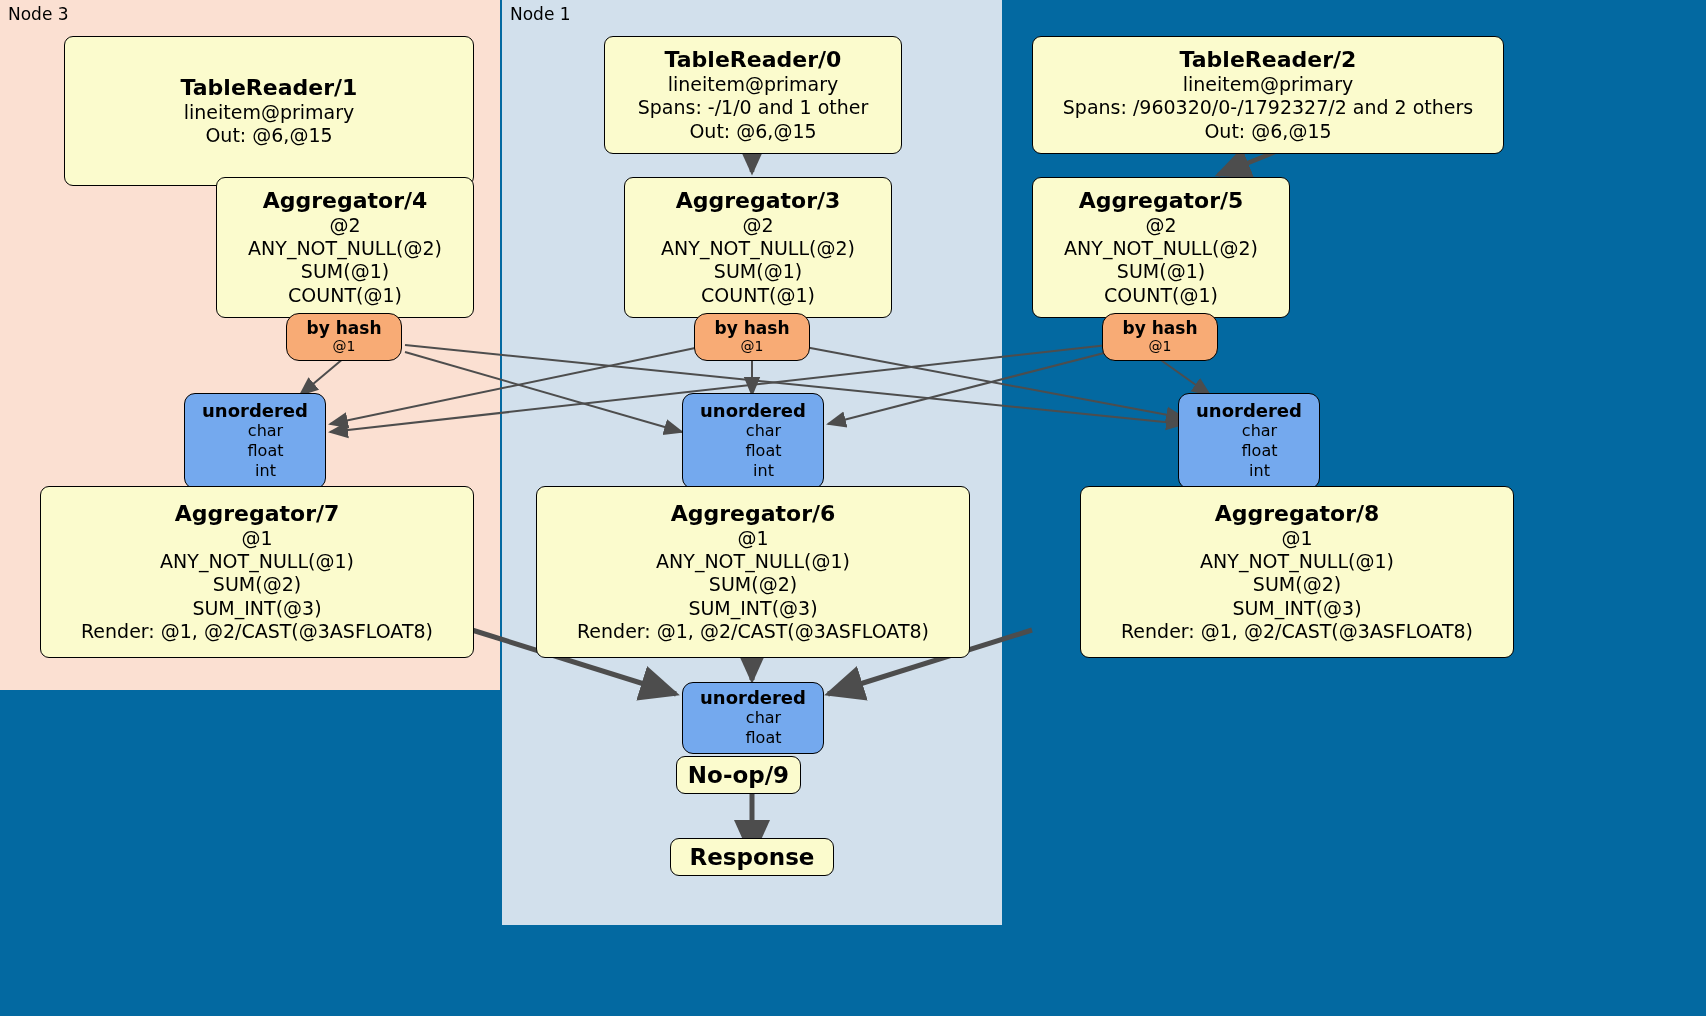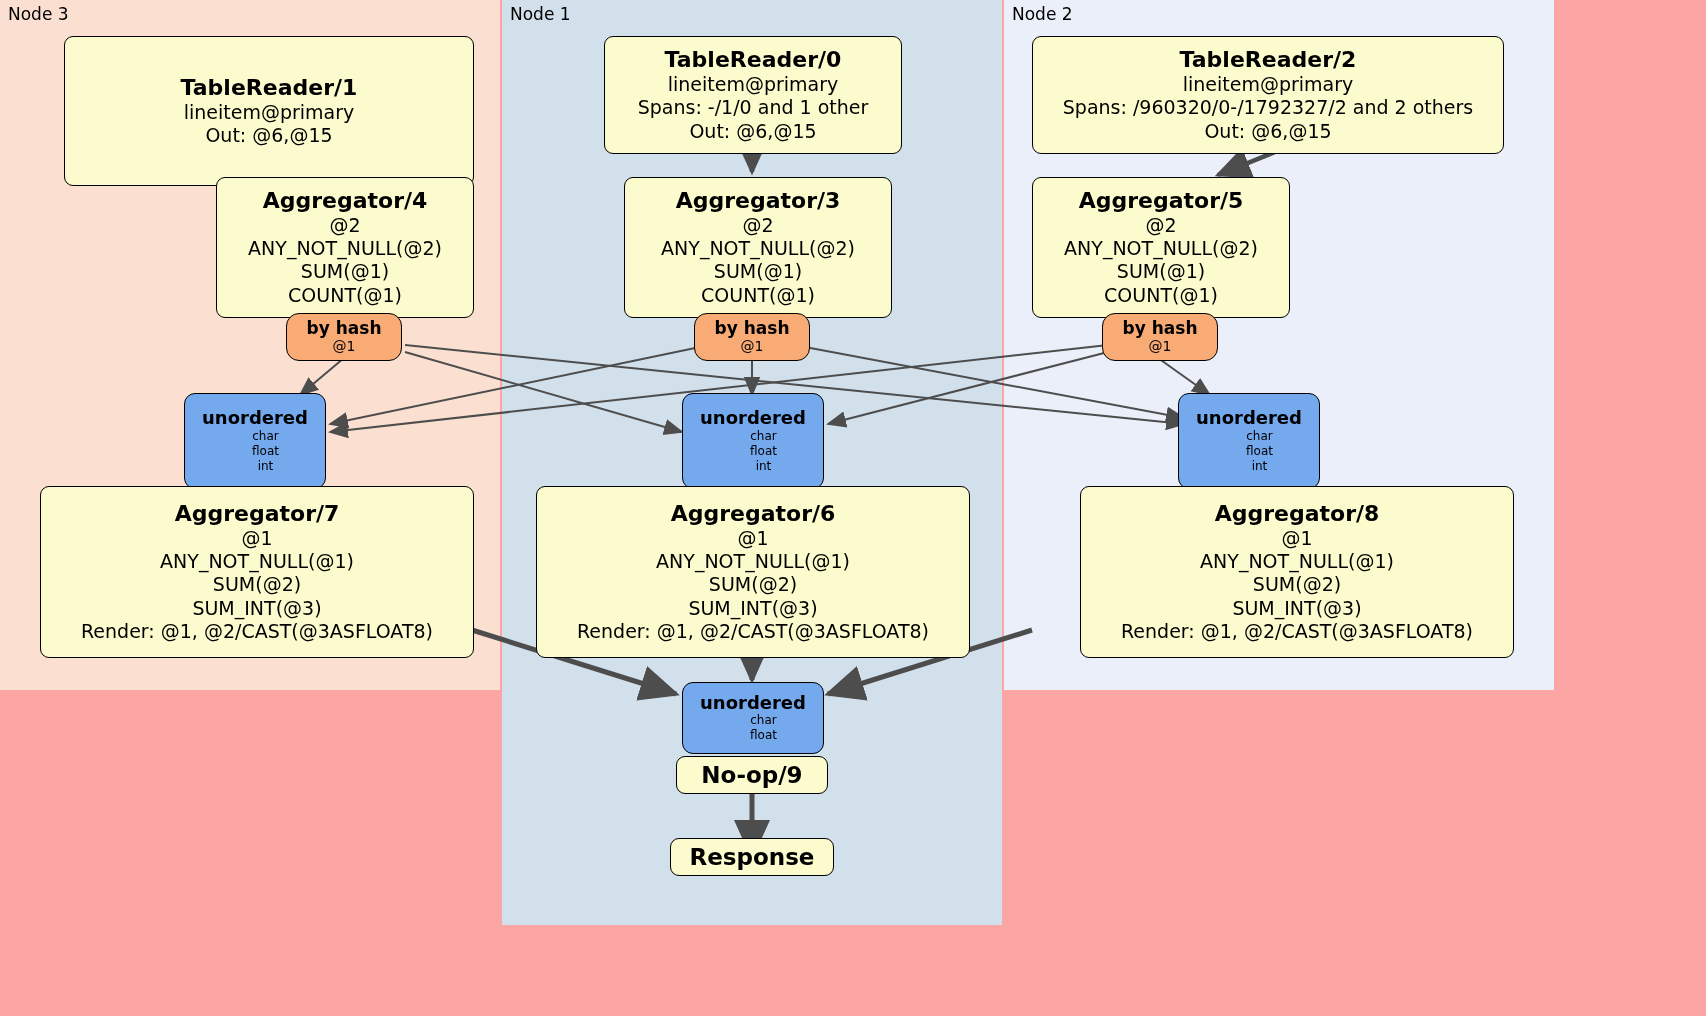--- a/index.html
+++ b/index.html
@@ -1,18 +1,18 @@
 <!DOCTYPE html>
 <html><head>
 <meta charset="utf-8">
 <title>Distributed Query Plan</title>
 <style>
   html,body{margin:0;padding:0;background:#ffffff;}
   body{font-family:"DejaVu Sans","Liberation Sans",sans-serif;}
-  #stage{position:relative;width:1706px;height:1016px;background:#fca5a5;overflow:hidden;}
+  #stage{position:relative;width:1706px;height:1016px;background:#0369a1;overflow:hidden;}
 
   .node-panel{position:absolute;box-sizing:border-box;}
   .node-panel .panel-label{
     position:absolute;left:8px;top:4px;font-size:17px;color:#000;
     font-family:"DejaVu Sans","Liberation Sans",sans-serif;white-space:nowrap;
   }
   #panel-node3{left:0px;  top:0px; width:500px;  height:690px; background:#fbe0d2;}
   #panel-node1{left:502px;top:0px; width:500px;  height:925px; background:#d2e0ec;}
   #panel-node2{left:1004px;top:0px;width:550px;  height:690px; background:#eaeff9;}
 
@@ -23,36 +23,33 @@
        justify-content:center;align-items:center;}
   .proc{background:#fbfbcd;}
   .router{background:#f6a96d;background:#f8ab75;border-radius:13px;}
   .sync{background:#6fa8ea;background:#74a9ee;border-radius:11px;}
 
   .t-title{font-weight:bold;font-size:22px;line-height:1.18;color:#000;}
   .t-line{font-size:19px;line-height:1.22;color:#000;}
   .r-title{font-weight:bold;font-size:17px;line-height:1.15;color:#000;}
   .r-line{font-size:14px;line-height:1.2;color:#000;}
   .s-title{font-weight:bold;font-size:18px;line-height:1.15;color:#000;}
-  .s-line{font-size:12px;line-height:1.25;color:#000;margin-left:21px;}
+  .s-line{font-size:16px;line-height:1.25;color:#000;margin-left:21px;}
   .big-title{font-weight:bold;font-size:23px;color:#000;}
 </style>
 </head>
 <body>
 
 <div id="stage">
 
   <div class="node-panel" id="panel-node3">
     <div class="panel-label">Node 3</div>
   </div>
   <div class="node-panel" id="panel-node1">
     <div class="panel-label">Node 1</div>
-  </div>
-  <div class="node-panel" id="panel-node2">
-    <div class="panel-label">Node 2</div>
   </div>
 
   <svg class="edges" viewBox="0 0 1706 1016">
     <defs>
       <marker id="arrowThick" markerWidth="9" markerHeight="9" refX="7.2" refY="4.5" orient="auto" markerUnits="strokeWidth">
         <path d="M0,0.9 L8,4.5 L0,8.1 z" fill="#4d4d4d"></path>
       </marker>
       <marker id="arrowThin" markerWidth="11" markerHeight="11" refX="9" refY="5.5" orient="auto" markerUnits="strokeWidth">
         <path d="M0,1.4 L10,5.5 L0,9.6 z" fill="#4d4d4d"></path>
       </marker>
@@ -196,21 +193,21 @@
     <div class="t-line">SUM_INT(@3)</div>
     <div class="t-line">Render: @1, @2/CAST(@3ASFLOAT8)</div>
   </div>
 
   <div class="box sync" style="left:682px;top:682px;width:142px;height:72px;">
     <div class="s-title">unordered</div>
     <div class="s-line">char</div>
     <div class="s-line">float</div>
   </div>
 
-  <div class="box proc" style="left:676px;top:756px;width:152px;height:38px;">
+  <div class="box proc" style="left:676px;top:756px;width:125px;height:38px;">
     <div class="big-title">No-op/9</div>
   </div>
 
   <div class="box proc" style="left:670px;top:838px;width:164px;height:38px;">
     <div class="big-title">Response</div>
   </div>
 
 </div>
 
 </body></html>

